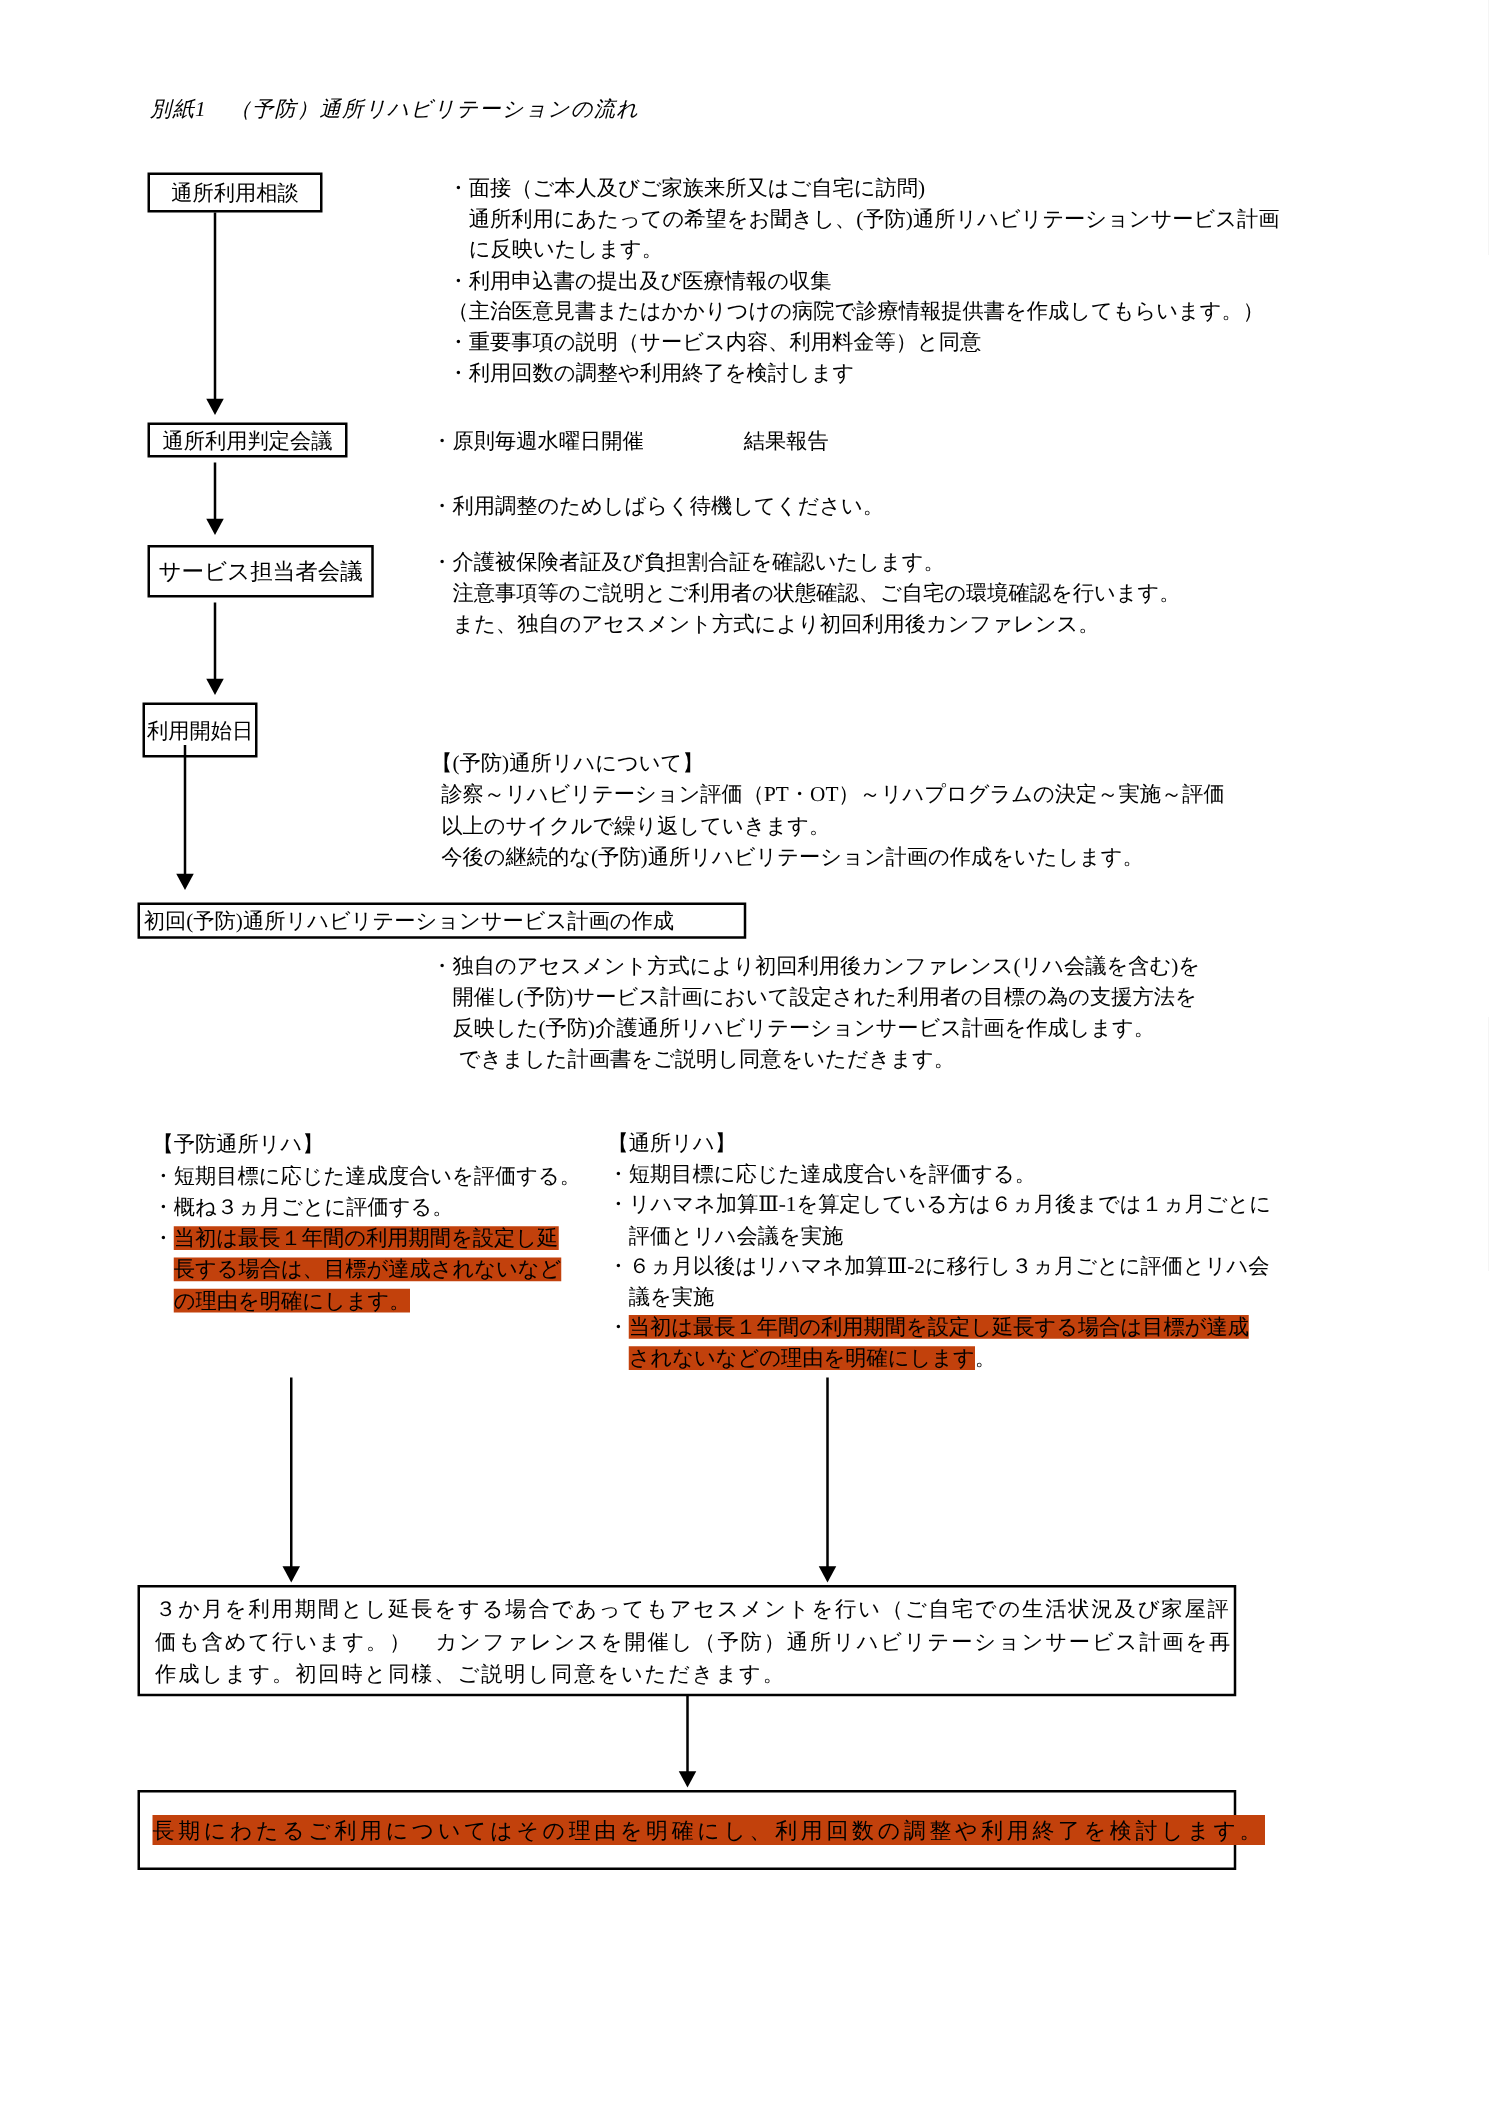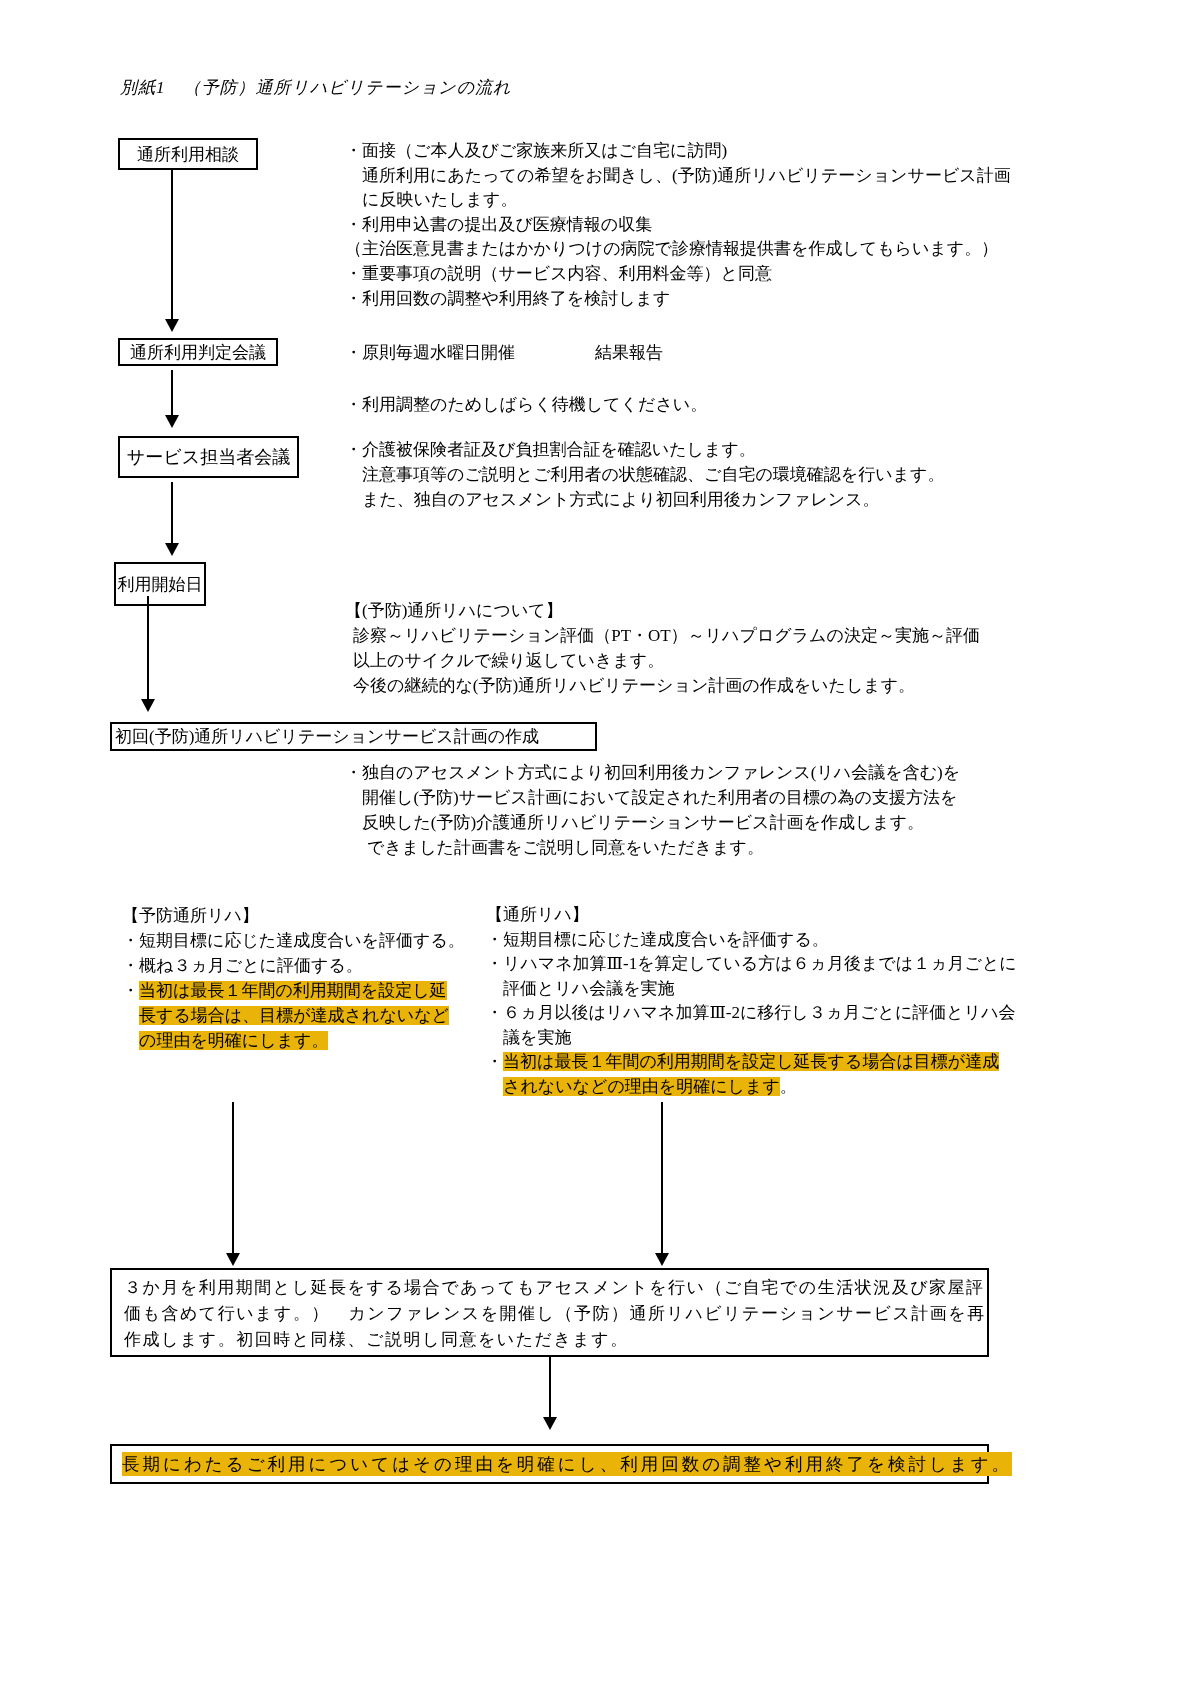--- a/index.html
+++ b/index.html
@@ -44,21 +44,21 @@
     border-top:13px solid #000000;
     border-bottom:none;
   }
   .tblock { position:absolute; font-size:17px; white-space:nowrap; }
   .tblock div { white-space:nowrap; }
   .lh24 div { line-height:24.6px; }
   .lh25 div { line-height:25px; }
   .ind17 { padding-left:17px; }
   .ind8  { padding-left:8px; }
   .ind22 { padding-left:22px; }
-  .hl { background:#eab308; }
+  .hl { background:#c2410c; }
   .bigbox {
     position:absolute;
     border:2px solid #000000;
     box-sizing:border-box;
     background:#ffffff;
     font-size:17px;
   }
   .reassess-text { padding:5px 12px 2px 12px; letter-spacing:1.5px; }
   .reassess-text div { line-height:26px; white-space:nowrap; }
   .longterm-inner {
@@ -92,21 +92,21 @@
 
   <div class="flow-box" style="left:114px; top:562px; width:92px; height:44px;">
     <span>利用開始日</span>
   </div>
   <div class="varrow" style="left:147px; top:596px; height:104px;"></div>
 
   <div class="flow-box wide" style="left:110px; top:722px; width:487px; height:29px;">
     <span>初回(予防)通所リハビリテーションサービス計画の作成</span>
   </div>
 
-  <div class="tblock lh24" style="left:345px; top:139px;">
+  <div class="tblock lh24" style="left:358px; top:139px;">
     <div>・面接（ご本人及びご家族来所又はご自宅に訪問)</div>
     <div class="ind17">通所利用にあたっての希望をお聞きし、(予防)通所リハビリテーションサービス計画</div>
     <div class="ind17">に反映いたします。</div>
     <div>・利用申込書の提出及び医療情報の収集</div>
     <div>（主治医意見書またはかかりつけの病院で診療情報提供書を作成してもらいます。）</div>
     <div>・重要事項の説明（サービス内容、利用料金等）と同意</div>
     <div>・利用回数の調整や利用終了を検討します</div>
   </div>
 
   <div class="tblock" style="left:345px; top:341px;">・原則毎週水曜日開催</div>
@@ -159,19 +159,19 @@
   <div class="bigbox" style="left:110px; top:1268px; width:879px;">
     <div class="reassess-text">
       <div>３か月を利用期間とし延長をする場合であってもアセスメントを行い（ご自宅での生活状況及び家屋評</div>
       <div>価も含めて行います。）　カンファレンスを開催し（予防）通所リハビリテーションサービス計画を再</div>
       <div>作成します。初回時と同様、ご説明し同意をいただきます。</div>
     </div>
   </div>
 
   <div class="varrow" style="left:549px; top:1356px; height:62px;"></div>
 
-  <div class="bigbox" style="left:110px; top:1432px; width:879px; height:40px;margin-top:12px;">
+  <div class="bigbox" style="left:110px; top:1432px; width:879px; height:64px;">
     <div class="longterm-inner">
       <span class="hl">長期にわたるご利用についてはその理由を明確にし、利用回数の調整や利用終了を検討します。</span>
     </div>
   </div>
 
 </div>
 
 </body></html>

